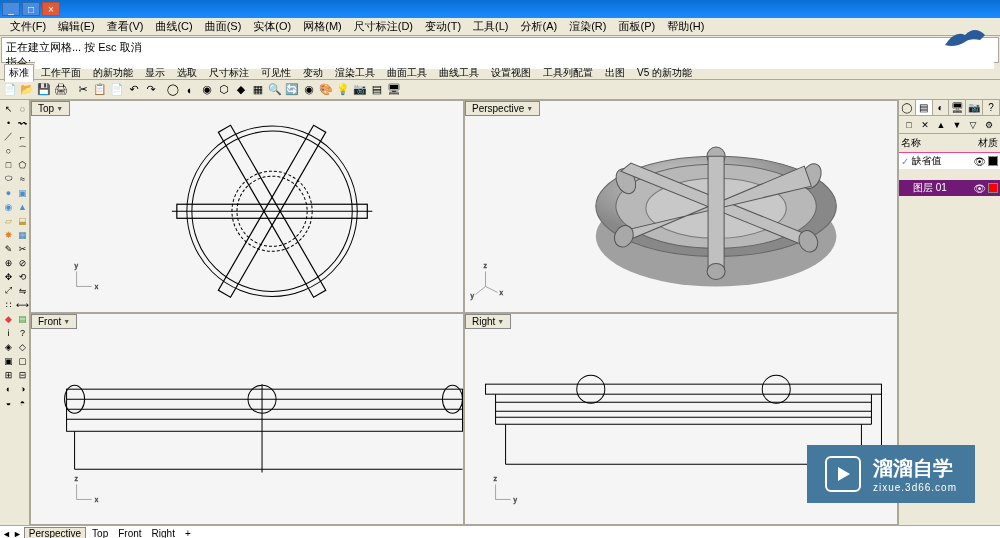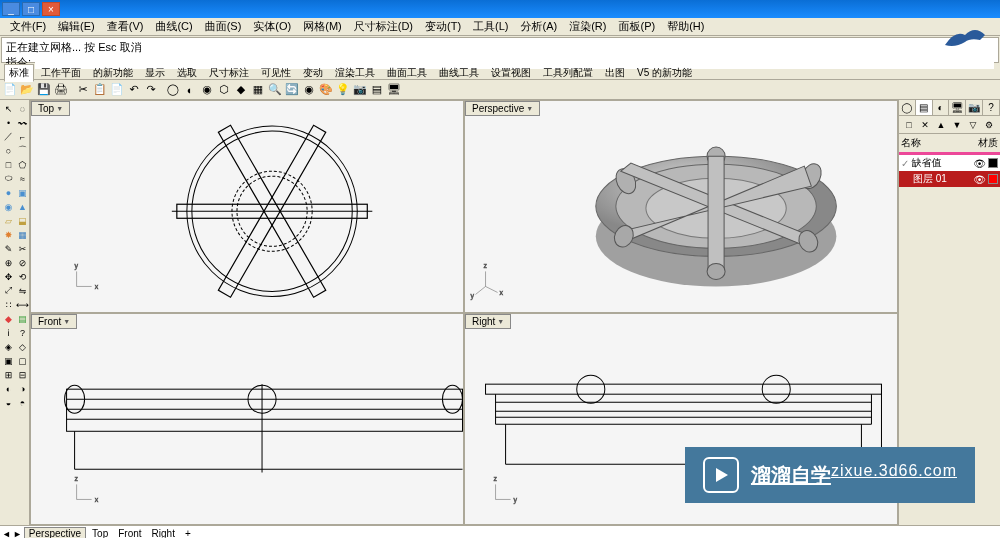--- a/index.html
+++ b/index.html
@@ -45,34 +45,34 @@
     .viewport { background: #f5f5f5; position: relative; overflow: hidden; }
     .viewport-label { position: absolute; top: 0; left: 0; background: #ece9d8; padding: 1px 6px; font-size: 10px; border: 1px solid #888; z-index: 10; display: flex; align-items: center; gap: 2px; }
     .viewport-label::after { content: "▼"; font-size: 7px; color: #555; }
     .viewport svg { width: 100%; height: 100%; }
     
     
     .right-panel { width: 102px; background: #ece9d8; border-left: 1px solid #aca899; display: flex; flex-direction: column; }
     .right-tabs { height: 16px; display: flex; font-size: 9px; border-bottom: 1px solid #aca899; }
     .right-tab { flex: 1; text-align: center; padding: 1px; border-right: 1px solid #aca899; cursor: pointer; display: flex; align-items: center; justify-content: center; font-size: 10px; }
     .right-tab.active { background: #fff; }
-    .right-header { background: #ece9d8; padding: 2px; font-size: 10px; border-bottom: 3px solid #ec4899; display: flex; justify-content: space-between; }
+    .right-header { background: #ece9d8; padding: 2px; font-size: 10px; border-bottom: 1px solid #ec4899; display: flex; justify-content: space-between; }
     .layer-row { display: flex; align-items: center; padding: 1px 2px; font-size: 10px; gap: 2px; background: #fff; }
-    .layer-row.selected { background: #b91c1c; color: white; }
+    .layer-row.selected { background: #701a75; color: white; margin-top: 11px; }
     .layer-swatch { width: 10px; height: 10px; border: 1px solid #888; }
     .view-tabs { height: 16px; display: flex; align-items: center; padding: 0 2px; font-size: 10px; border-top: 1px solid #aca899; background: #fff; gap: 2px; }
     .view-tab { padding: 0 4px; cursor: pointer; }
     .view-tab.active { background: #ece9d8; border: 1px solid #888; }
     
     
     .watermark { position: absolute; bottom: 35px; right: 25px; background: #44789c; color: white; padding: 10px 18px; display: flex; align-items: center; gap: 12px; font-size: 14px; }
     .watermark-icon { width: 36px; height: 36px; border: 2px solid white; border-radius: 6px; display: flex; align-items: center; justify-content: center; }
-    .watermark-text { display: flex; flex-direction: row; text-decoration: underline; }
+    .watermark-text { display: flex; flex-direction: column; }
     .watermark-cn { font-size: 20px; font-weight: bold; }
-    .watermark-url { font-size: 16px; letter-spacing: 1px; }
+    .watermark-url { font-size: 10px; letter-spacing: 1px; }
     
     
     .bird-watermark { position: absolute; top: 20px; right: 5px; width: 60px; height: 40px; display: flex; align-items: center; justify-content: center; z-index: 100; }
   </style>
 </head>
 <body>
 
 <div class="titlebar">
   <div class="window-controls">
     <div class="win-btn">_</div>

